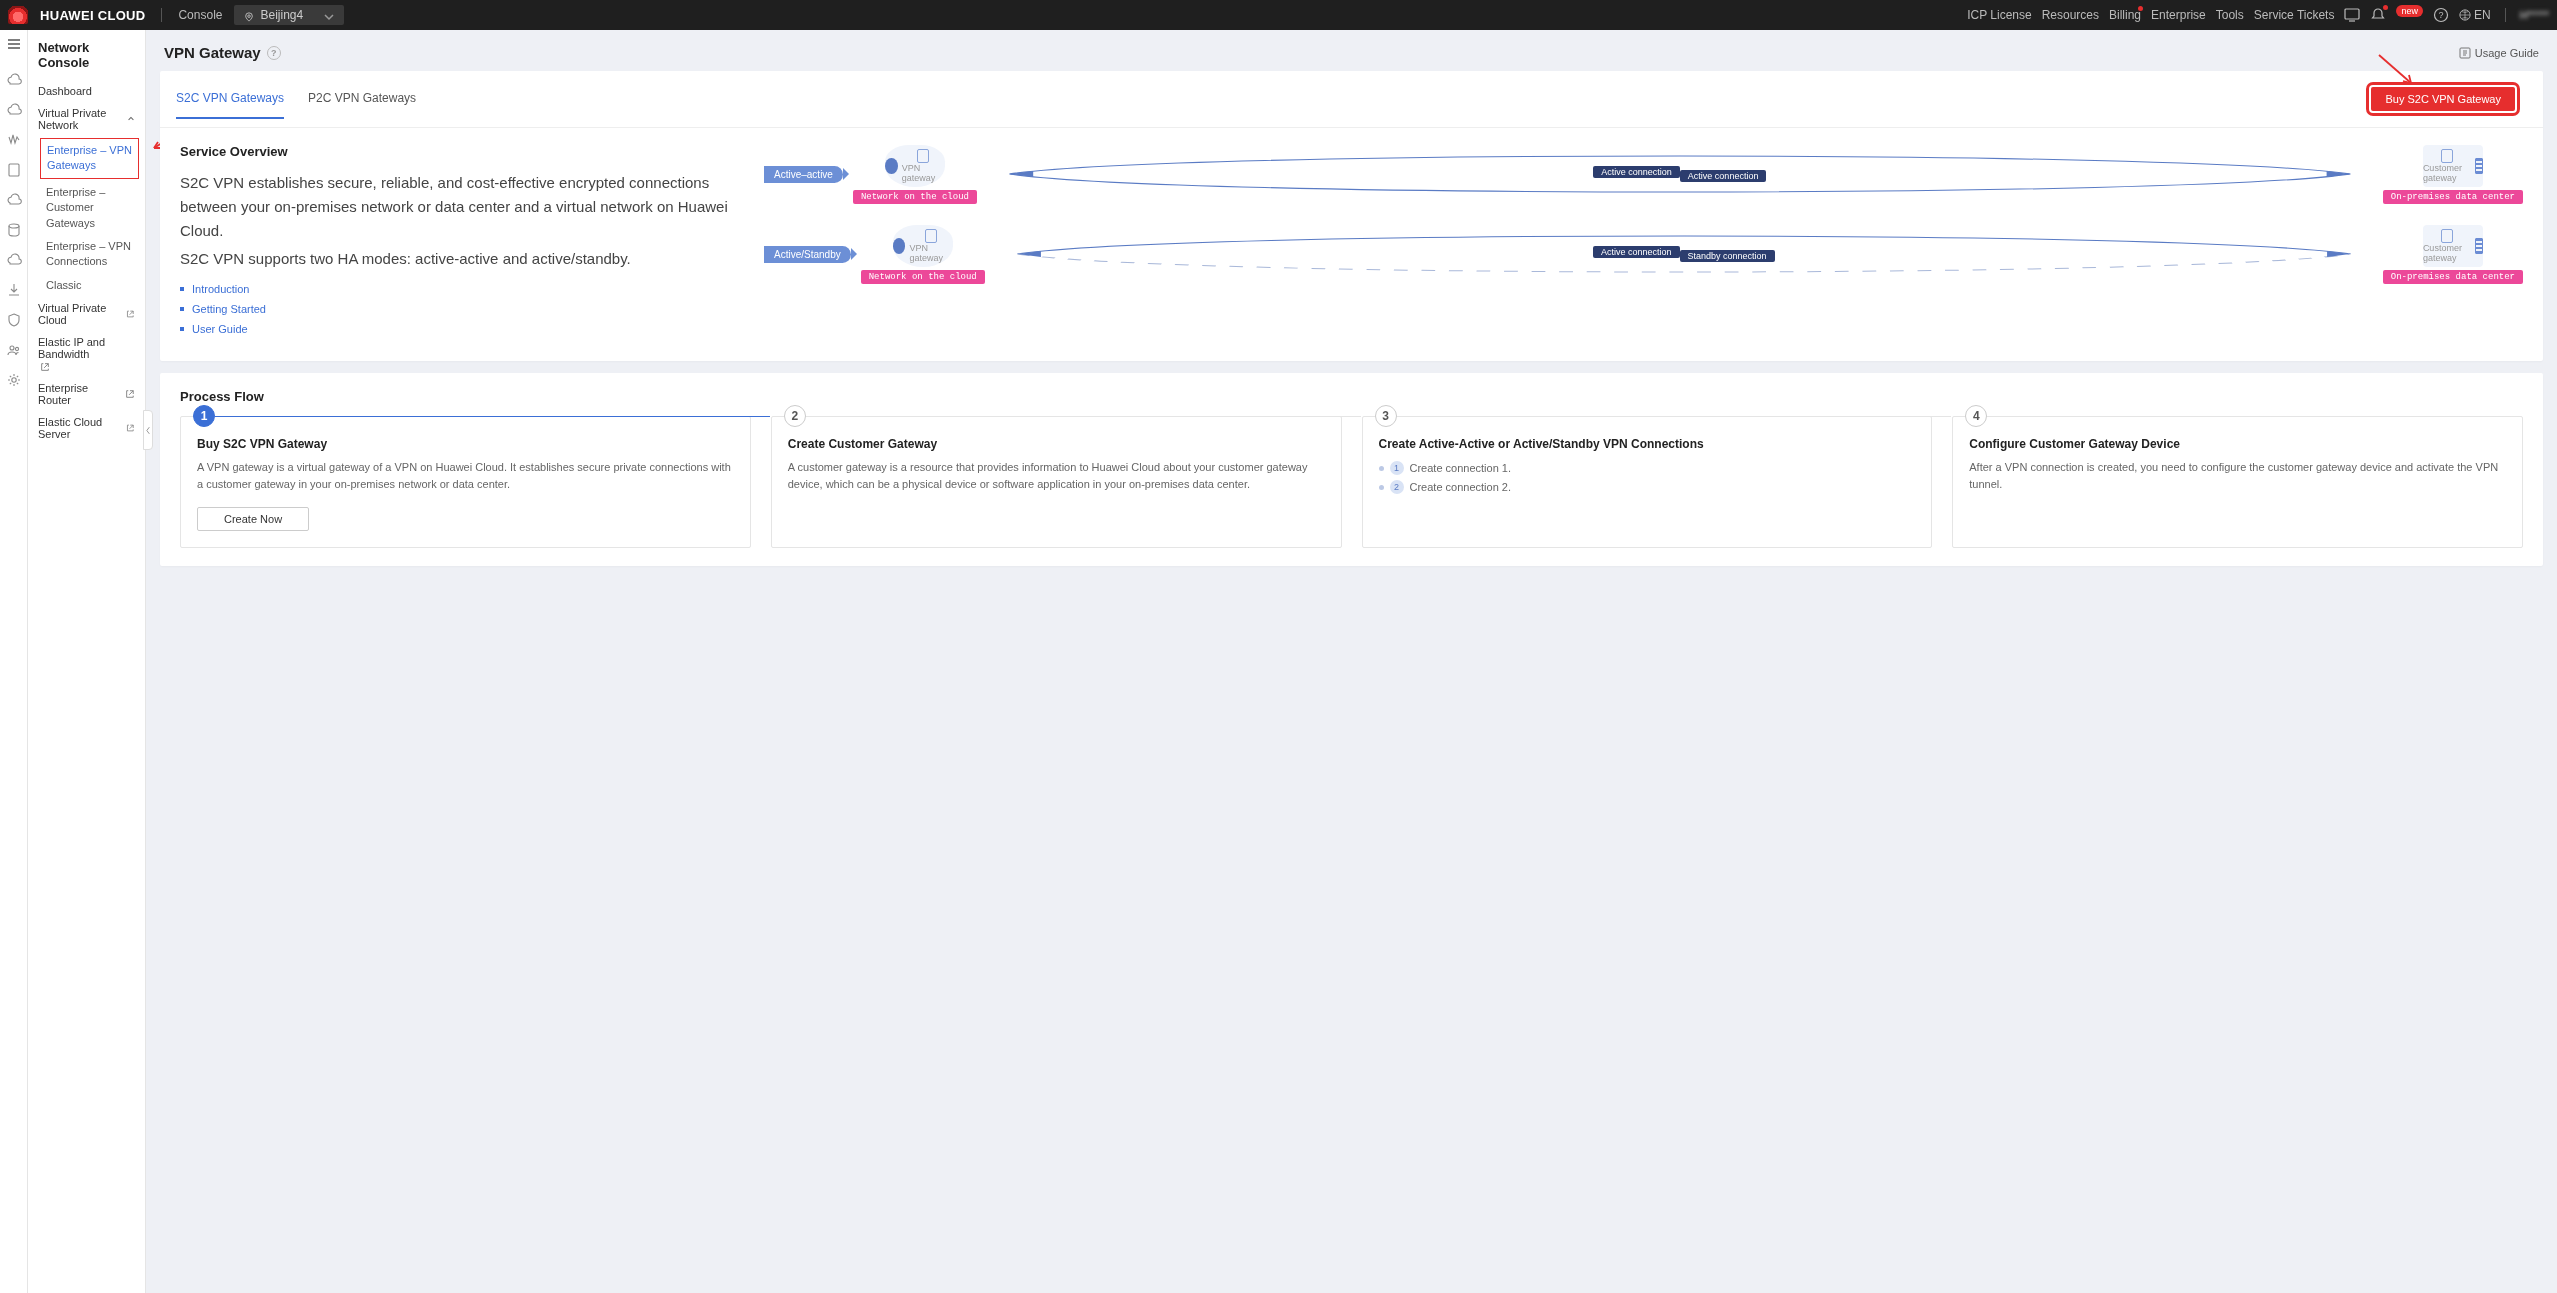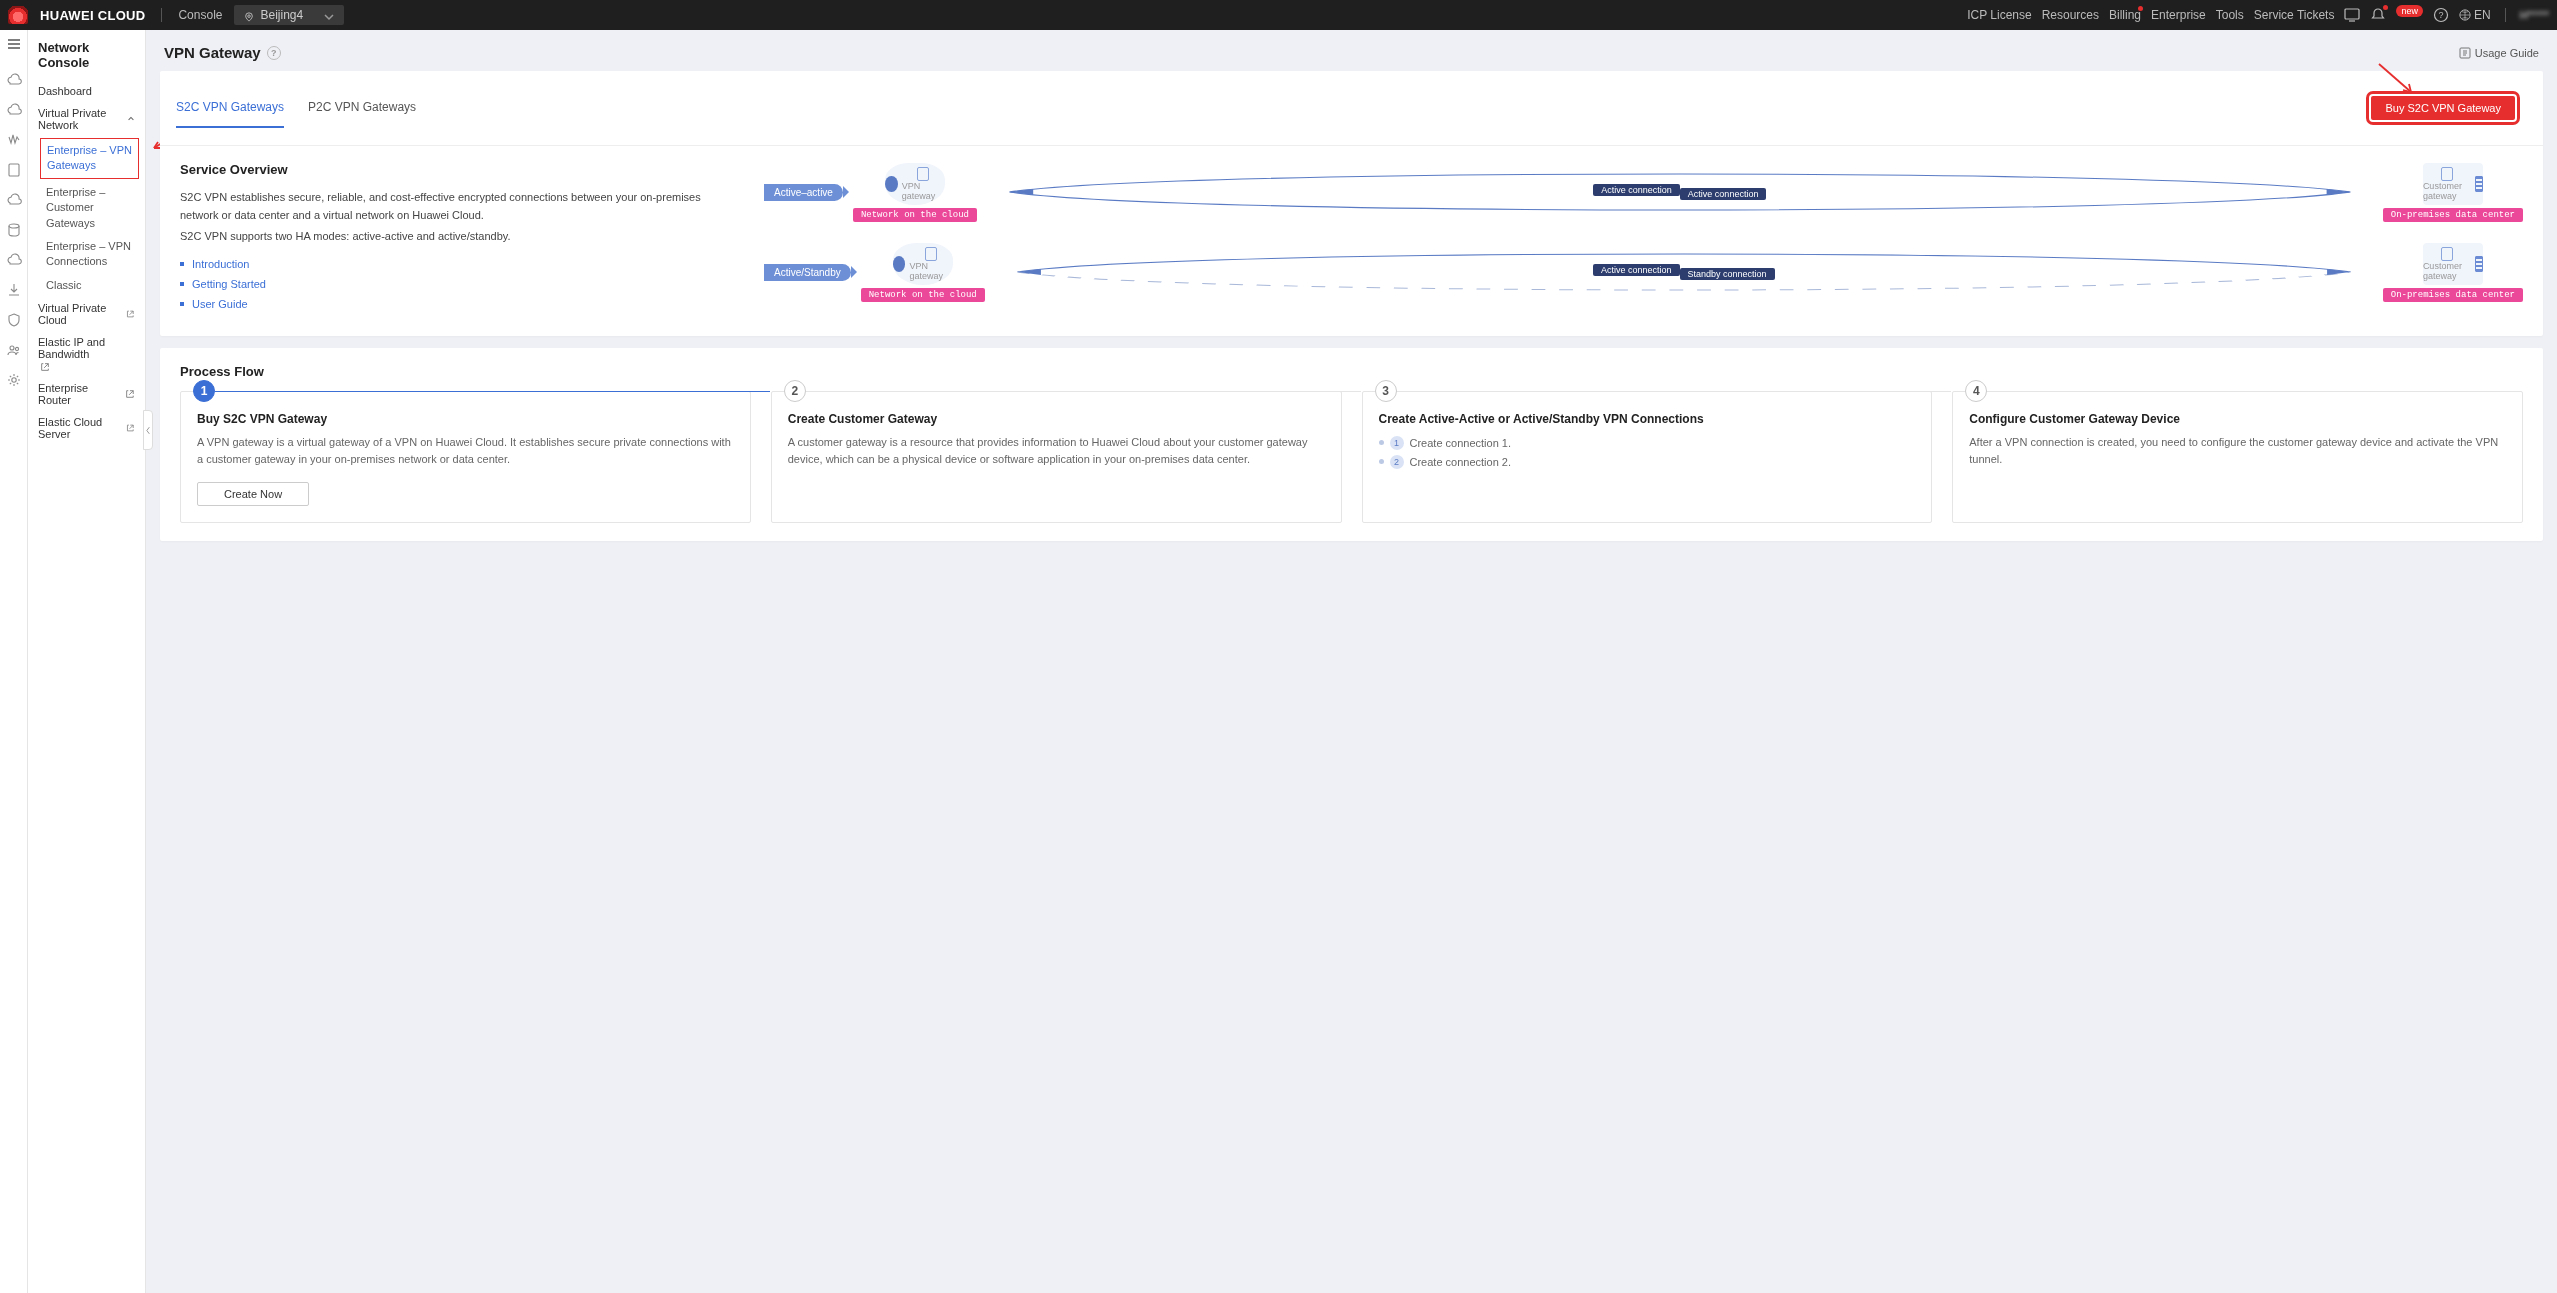--- a/index.html
+++ b/index.html
@@ -38,31 +38,31 @@
     .collapse-handle { position: absolute; right: -8px; top: 380px; width: 10px; height: 40px; background: #fff; border: 1px solid #ddd; border-radius: 0 4px 4px 0; display: flex; align-items: center; justify-content: center; cursor: pointer; }
     
     .main { flex: 1; display: flex; flex-direction: column; padding: 10px 14px; overflow-y: auto; }
     .page-header { display: flex; align-items: center; justify-content: space-between; padding: 4px 4px 10px; }
     .page-title { font-size: 15px; font-weight: 600; color: #222; display: flex; align-items: center; gap: 6px; }
     .info-icon { width: 14px; height: 14px; border: 1px solid #bbb; border-radius: 50%; display: inline-flex; align-items: center; justify-content: center; font-size: 9px; color: #999; }
     .usage-guide { font-size: 11px; color: #555; display: flex; align-items: center; gap: 4px; cursor: pointer; }
     
     .card { background: #fff; border-radius: 2px; padding: 0 0 18px; margin-bottom: 12px; box-shadow: 0 1px 2px rgba(0,0,0,0.03); position: relative; }
     
-    .tabs { display: flex; border-bottom: 1px solid #eee; padding: 17px 16px; align-items: center; }
+    .tabs { display: flex; border-bottom: 1px solid #eee; padding: 8px 16px; align-items: center; }
     .tab { padding: 12px 0; margin-right: 24px; font-size: 12px; color: #555; cursor: pointer; border-bottom: 2px solid transparent; }
     .tab.active { color: #3b6fd6; border-bottom: 2px solid #3b6fd6; }
     .buy-btn-wrap { margin-left: auto; padding: 8px 12px; position: relative; }
     .buy-btn { background: #e62e2e; color: #fff; border: none; padding: 6px 14px; font-size: 11px; cursor: pointer; border-radius: 2px; outline: 3px solid #e62e2e; outline-offset: 2px; }
     .red-arrow-buy { position: absolute; right: 110px; top: -26px; width: 40px; height: 40px; pointer-events: none; }
     
     .overview-body { display: flex; padding: 16px 20px 0; gap: 24px; }
     .overview-text { flex: 1; max-width: 560px; }
     .section-heading { font-size: 13px; font-weight: 600; margin-bottom: 12px; color: #222; }
-    .overview-para { font-size: 11px; color: #444; line-height: 1.6; margin-bottom: 4px; }
+    .overview-para { font-size: 15px; color: #444; line-height: 1.6; margin-bottom: 4px; }
     .link-list { list-style: none; margin-top: 12px; }
     .link-list li { display: flex; align-items: center; gap: 8px; margin-bottom: 8px; font-size: 11px; }
     .link-list li::before { content: ""; width: 4px; height: 4px; background: #3b6fd6; display: inline-block; }
     .link-list a { color: #3b6fd6; text-decoration: none; cursor: pointer; }
     
     .diagram-col { flex: 1; display: flex; flex-direction: column; gap: 20px; }
     .diagram-row { display: flex; align-items: center; gap: 10px; }
     .mode-tag { background: #6c8fd6; color: #fff; font-size: 10px; padding: 3px 10px; border-radius: 0 10px 10px 0; position: relative; }
     .mode-tag::after { content: ""; position: absolute; right: -6px; top: 2px; border-left: 6px solid #6c8fd6; border-top: 6px solid transparent; border-bottom: 6px solid transparent; }
     .node-box { display: flex; flex-direction: column; align-items: center; gap: 3px; }

